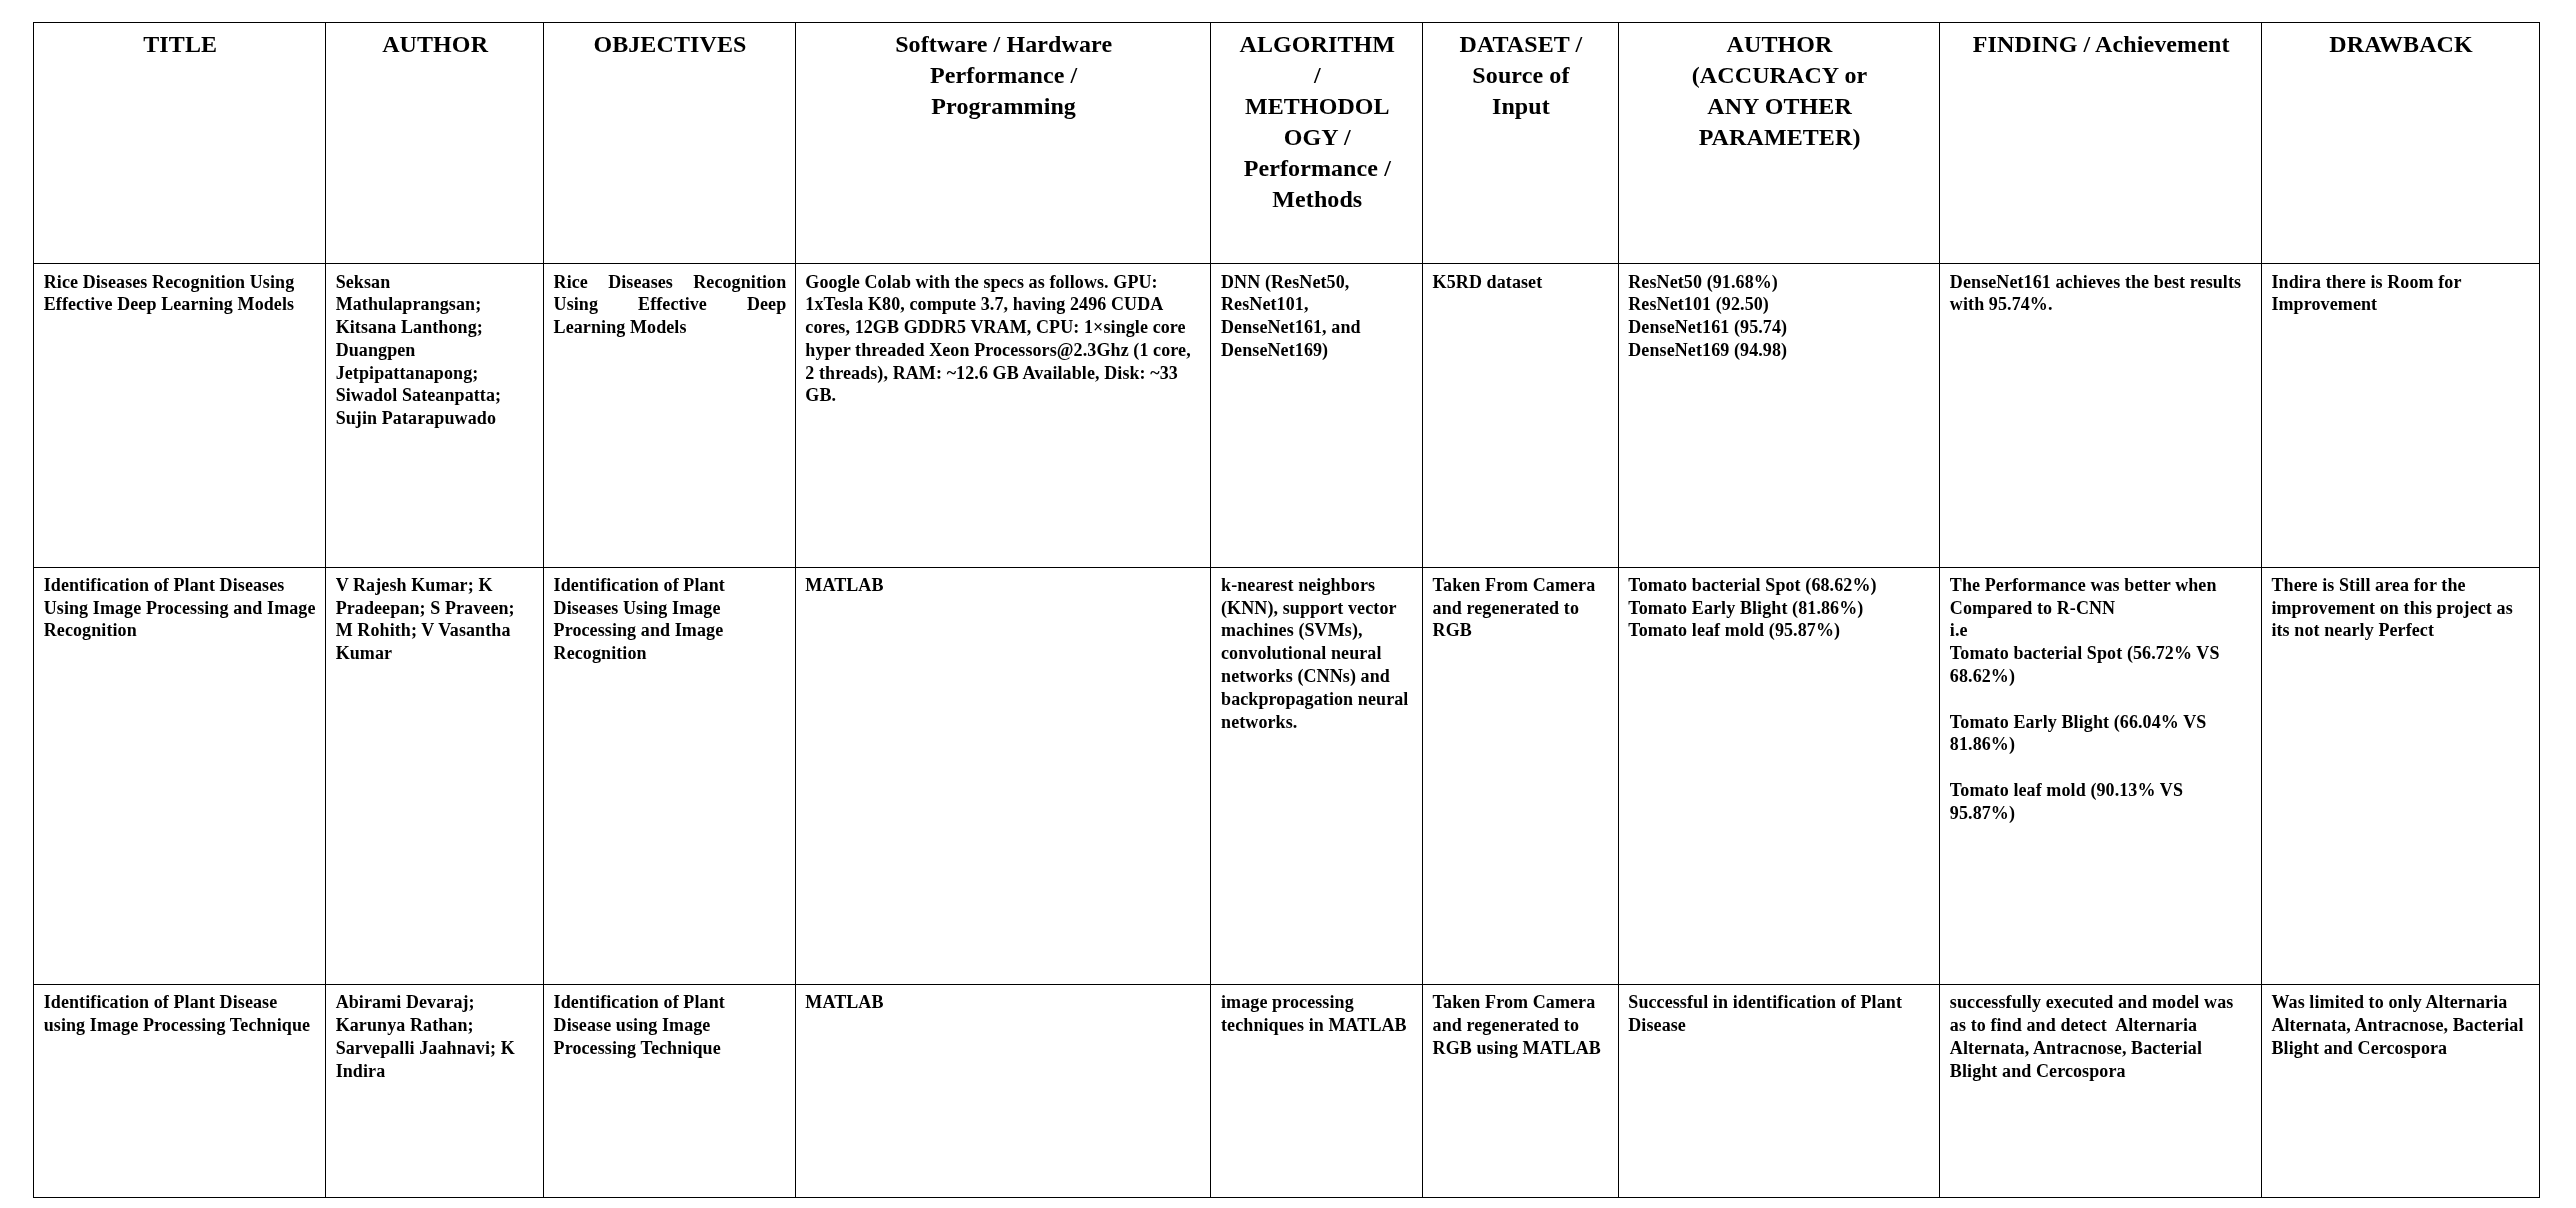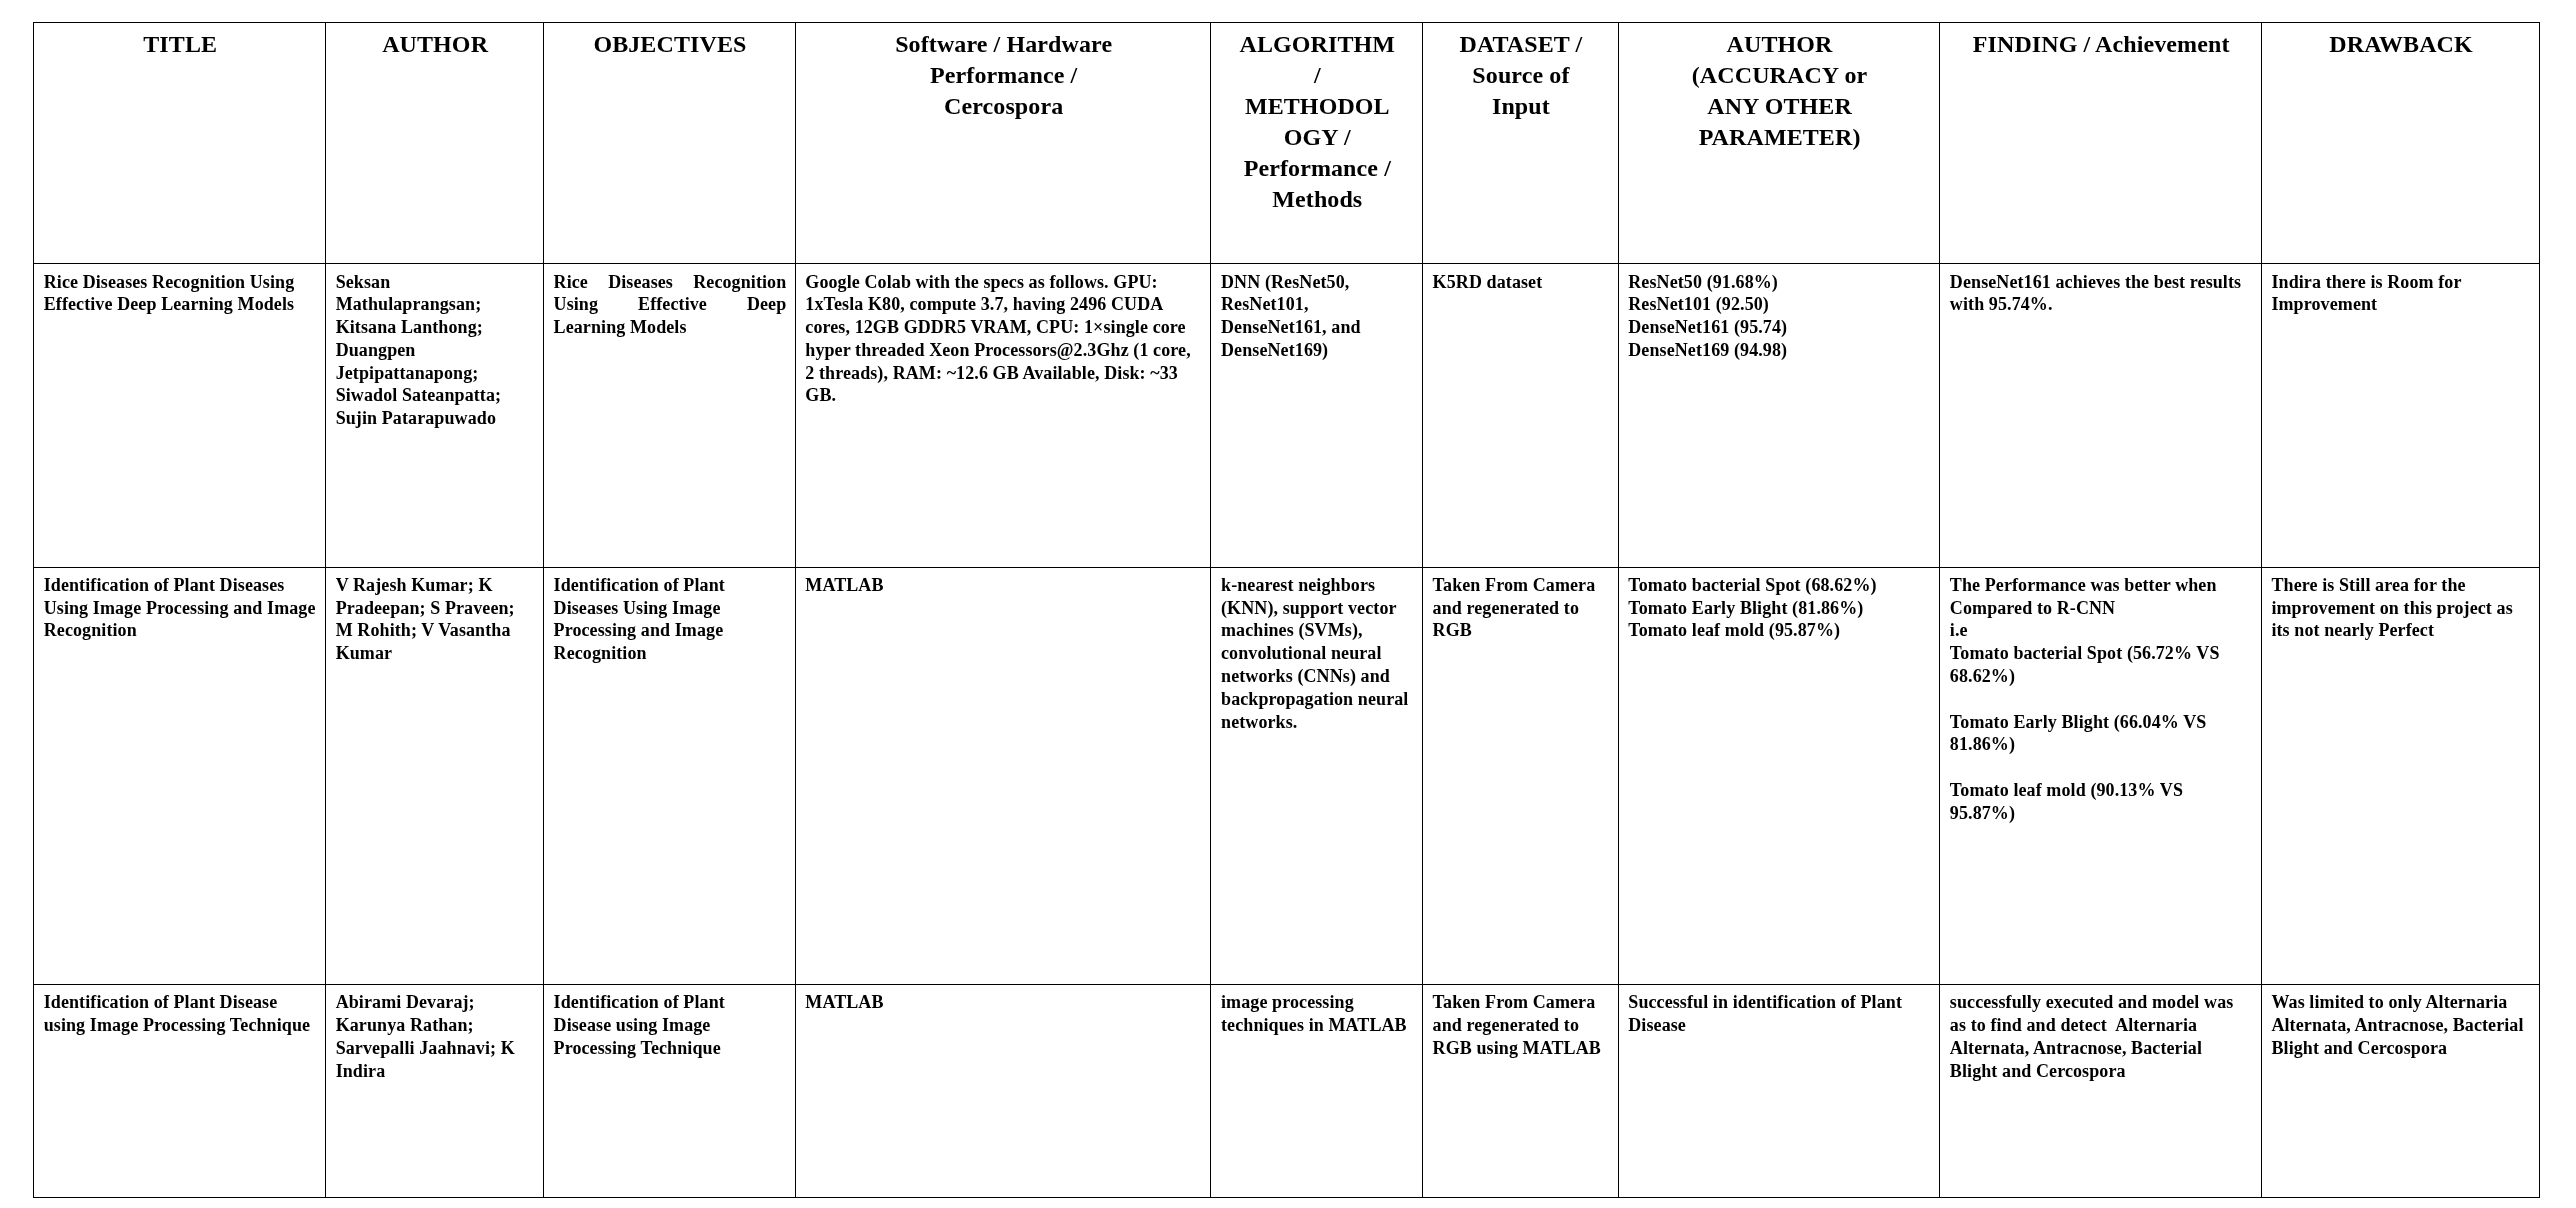--- a/index.html
+++ b/index.html
@@ -104,21 +104,21 @@
         </th>
         <th>
           <span class="hl">AUTHOR</span>
         </th>
         <th>
           <span class="hl">OBJECTIVES</span>
         </th>
         <th>
           <span class="hl">Software / Hardware</span>
           <span class="hl">Performance /</span>
-          <span class="hl">Cercospora</span>
+          <span class="hl">Programming</span>
         </th>
         <th>
           <span class="hl">ALGORITHM</span>
           <span class="hl">/</span>
           <span class="hl">METHODOL</span>
           <span class="hl">OGY /</span>
           <span class="hl">Performance /</span>
           <span class="hl">Methods</span>
         </th>
         <th>

